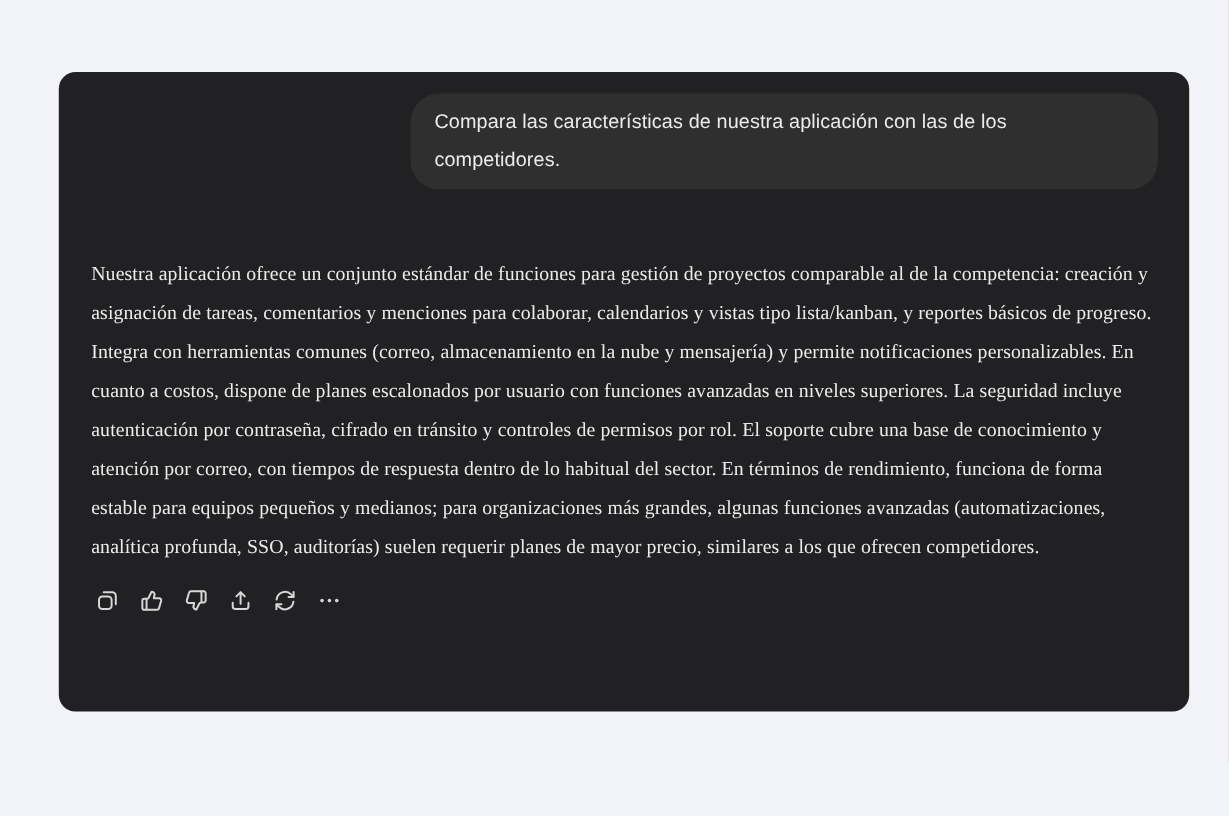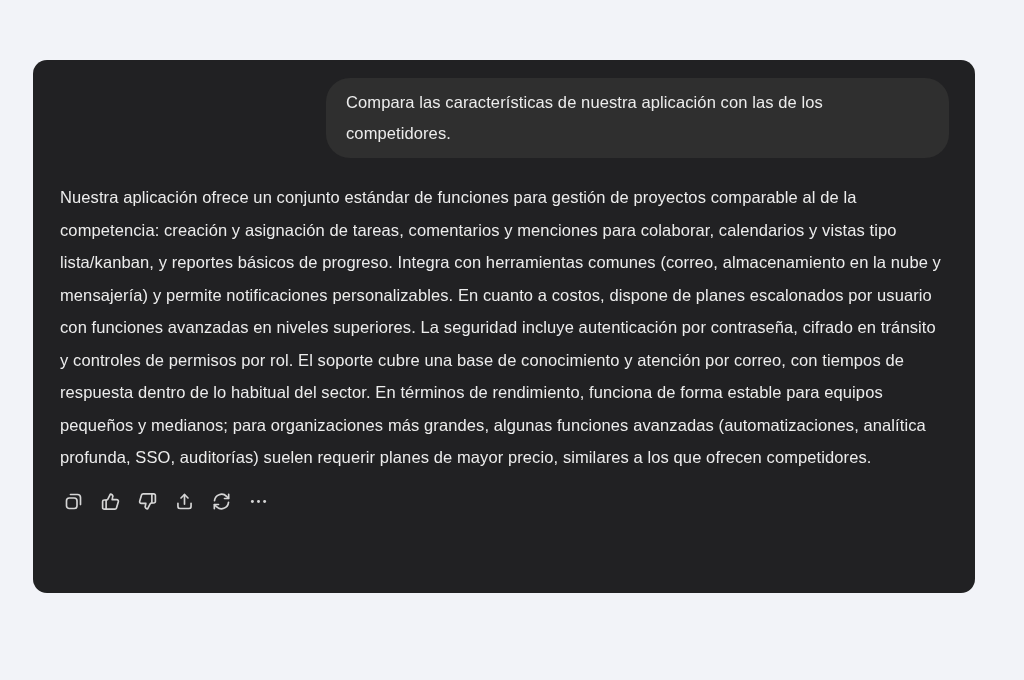--- a/index.html
+++ b/index.html
@@ -10,21 +10,21 @@
   }
   .page {
     position: relative;
     width: 1024px;
     height: 680px;
     background: #f2f3f8;
     overflow: hidden;
   }
   .chat-card {
     position: absolute;
-    left: 33px;
+    left: 49px;
     top: 60px;
     width: 942px;
     height: 533px;
     background: #212123;
     border-radius: 14px;
     overflow: hidden;
   }
   .user-row {
     display: flex;
     justify-content: flex-end;
@@ -34,25 +34,26 @@
     background: #2f2f2f;
     color: #ececec;
     border-radius: 24px;
     padding: 9px 20px;
     width: 623px;
     font-size: 16.5px;
     line-height: 31px;
     letter-spacing: 0.1px;
   }
   .assistant-text {
-    margin: 23px 27px 0 27px;
+    margin: 54px 27px 0 27px;
     color: #ececec;
     font-size: 16.5px;
     line-height: 32.5px;
     letter-spacing: 0.1px;
+    font-family: Liberation Serif, serif;
   }
   .actions-row {
     display: flex;
     align-items: center;
     gap: 7px;
     margin: 14px 0 0 25px;
   }
   .action-btn {
     width: 30px;
     height: 28px;

